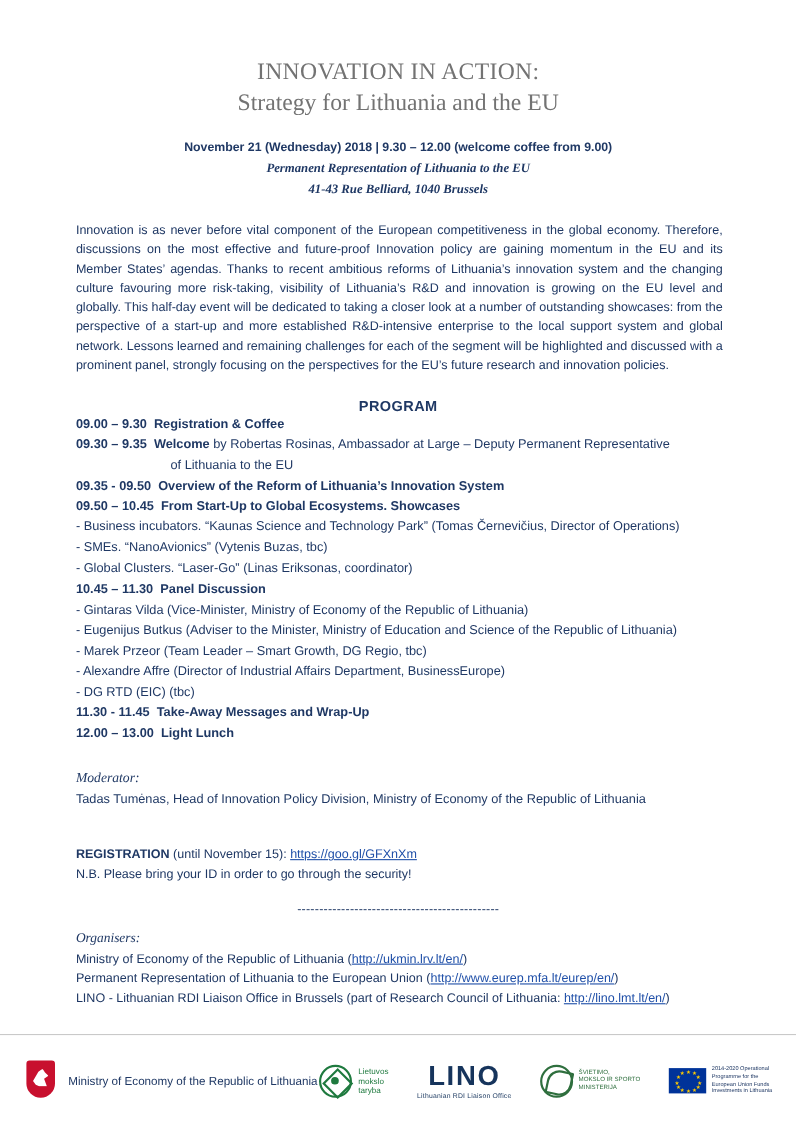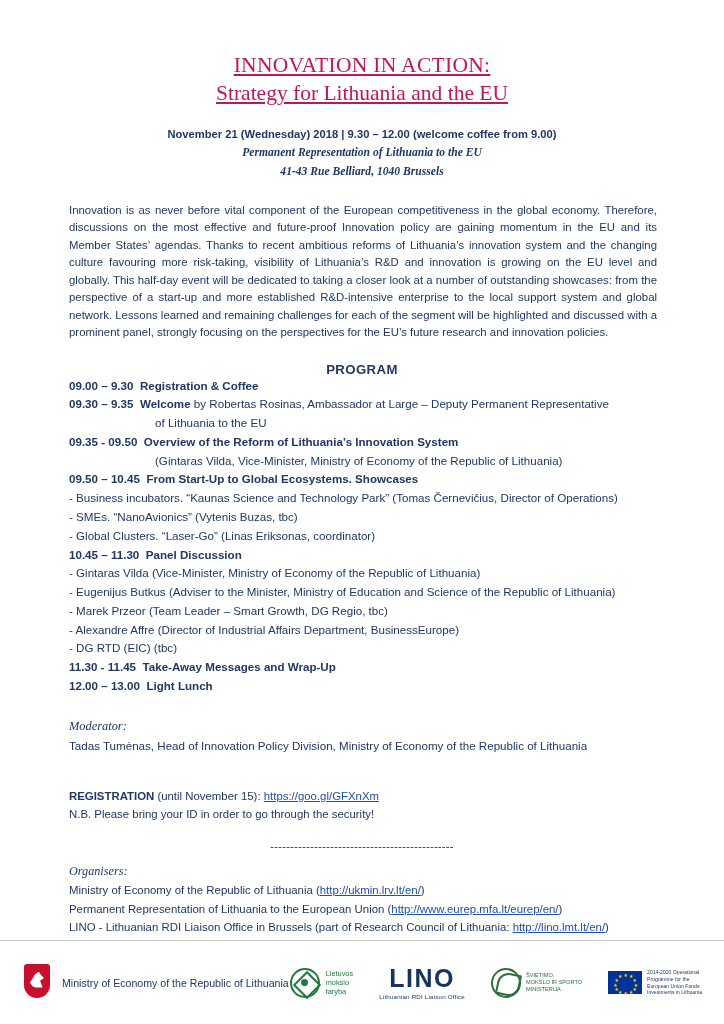--- a/index.html
+++ b/index.html
@@ -19,23 +19,22 @@
     width: 724px;
     height: 1024px;
     box-sizing: border-box;
     padding: 52px 38px 0 38px;
   }
 
   
   .title-block {
     text-align: center;
     font-family: "Liberation Serif", serif;
-    color: #be185d;
+    color: #737373;
     line-height: 1.22;
-    text-decoration: underline;
   }
   .title-line1 {
     font-size: 21.5px;
     letter-spacing: 0.3px;
   }
   .title-line2 {
     font-size: 21.5px;
     margin-top: 2px;
   }
 
@@ -359,21 +358,20 @@
 
   <div class="abstract">Innovation is as never before vital component of the European competitiveness in the global economy. Therefore, discussions on the most effective and future-proof Innovation policy are gaining momentum in the EU and its Member States’ agendas. Thanks to recent ambitious reforms of Lithuania’s innovation system and the changing culture favouring more risk-taking, visibility of Lithuania’s R&amp;D and innovation is growing on the EU level and globally. This half-day event will be dedicated to taking a closer look at a number of outstanding showcases: from the perspective of a start-up and more established R&amp;D-intensive enterprise to the local support system and global network. Lessons learned and remaining challenges for each of the segment will be highlighted and discussed with a prominent panel, strongly focusing on the perspectives for the EU’s future research and innovation policies.</div>
 
   <div class="program-heading">PROGRAM</div>
 
   <div class="program">
     <div class="p-row"><span class="p-bold">09.00 – 9.30</span>&nbsp; <span class="p-bold">Registration &amp; Coffee</span><span></span></div>
     <div class="p-row"><span class="p-bold">09.30 – 9.35</span>&nbsp; <span class="p-bold">Welcome</span><span> by Robertas Rosinas, Ambassador at Large – Deputy Permanent Representative</span></div>
     <div class="p-row p-indent">of Lithuania to the EU</div>
     <div class="p-row"><span class="p-bold">09.35 - 09.50</span>&nbsp; <span class="p-bold">Overview of the Reform of Lithuania’s Innovation System</span><span></span></div>
-    <div class="p-row p-indent2">(Gintaras Vilda, Vice-Minister, Ministry of Economy of the Republic of Lithuania)</div>
     <div class="p-row"><span class="p-bold">09.50 – 10.45</span>&nbsp; <span class="p-bold">From Start-Up to Global Ecosystems. Showcases</span><span></span></div>
     <div class="p-row">- Business incubators. “Kaunas Science and Technology Park” (Tomas Černevičius, Director of Operations)</div>
     <div class="p-row">- SMEs. “NanoAvionics” (Vytenis Buzas, tbc)</div>
     <div class="p-row">- Global Clusters. “Laser-Go” (Linas Eriksonas, coordinator)</div>
     <div class="p-row"><span class="p-bold">10.45 – 11.30</span>&nbsp; <span class="p-bold">Panel Discussion</span><span></span></div>
     <div class="p-row">- Gintaras Vilda (Vice-Minister, Ministry of Economy of the Republic of Lithuania)</div>
     <div class="p-row">- Eugenijus Butkus (Adviser to the Minister, Ministry of Education and Science of the Republic of Lithuania)</div>
     <div class="p-row">- Marek Przeor (Team Leader – Smart Growth, DG Regio, tbc)</div>
     <div class="p-row">- Alexandre Affre (Director of Industrial Affairs Department, BusinessEurope)</div>
     <div class="p-row">- DG RTD (EIC) (tbc)</div>

